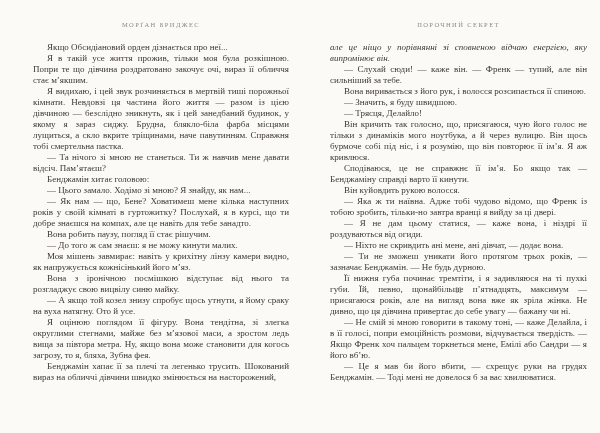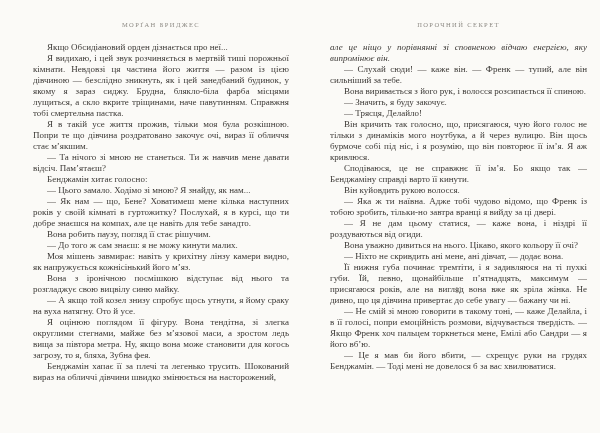--- a/index.html
+++ b/index.html
@@ -67,51 +67,51 @@
 </style>
 </head>
 <body>
 
 <div class="spread">
 
   <div class="page page-left">
     <div class="running-head">МОРҐАН БРИДЖЕС</div>
     <div class="body">
         <p>Якщо Обсидіановий орден дізнається про неї...</p>
+        <p>Я в такій усе життя прожив, тільки моя була розкішною. Попри те що дівчина роздратовано закочує очі, вираз її обличчя стає м’якшим.</p>
         <p>Я видихаю, і цей звук розчиняється в мертвій тиші порожньої кімнати. Невдовзі ця частина його життя — разом із цією дівчиною — безслідно зникнуть, як і цей занедбаний будинок, у якому я зараз сиджу. Брудна, блякло-біла фарба місцями лущиться, а скло вкрите тріщинами, наче павутинням. Справжня тобі смертельна пастка.</p>
-        <p>Я в такій усе життя прожив, тільки моя була розкішною. Попри те що дівчина роздратовано закочує очі, вираз її обличчя стає м’якшим.</p>
         <p>— Та нічого зі мною не станеться. Ти ж навчив мене давати відсіч. Пам’ятаєш?</p>
-        <p>Бенджамін хитає голосно:</p>
+        <p>Бенджамін хитає головою:</p>
         <p>— Цього замало. Ходімо зі мною? Я знайду, як нам...</p>
         <p>— Як нам — що, Бене? Ховатимеш мене кілька наступних років у своїй кімнаті в гуртожитку? Послухай, я в курсі, що ти добре знаєшся на компах, але це навіть для тебе занадто.</p>
         <p>Вона робить паузу, погляд її стає рішучим.</p>
         <p>— До того ж сам знаєш: я не можу кинути малих.</p>
         <p>Моя мішень завмирає: навіть у крихітну лінзу камери видно, як напружується кожнісінький його м’яз.</p>
         <p>Вона з іронічною посмішкою відступає від нього та розгладжує свою вицвілу синю майку.</p>
         <p>— А якщо той козел знизу спробує щось утнути, я йому сраку на вуха натягну. Ото й усе.</p>
         <p>Я оцінюю поглядом її фігуру. Вона тендітна, зі злегка округлими стегнами, майже без м’язової маси, а зростом ледь вища за півтора метра. Ну, якщо вона може становити для когось загрозу, то я, бляха, Зубна фея.</p>
         <p>Бенджамін хапає її за плечі та легенько трусить. Шокований вираз на обличчі дівчини швидко змінюється на насторожений,</p>
       </div>
   </div>
 
   <div class="page page-right">
     <div class="running-head">ПОРОЧНИЙ СЕКРЕТ</div>
     <div class="body">
         <p>але це ніщо у порівнянні зі сповненою відчаю енергією, яку випромінює він.</p>
         <p>— Слухай сюди! — каже він. — Френк — тупий, але він сильніший за тебе.</p>
         <p>Вона виривається з його рук, і волосся розсипається її спиною.</p>
-        <p>— Значить, я буду закочує.</p>
+        <p>— Значить, я буду швидшою.</p>
         <p>— Трясця, Делайло!</p>
         <p>Він кричить так голосно, що, присягаюся, чую його голос не тільки з динаміків мого ноутбука, а й через вулицю. Він щось бурмоче собі під ніс, і я розумію, що він повторює її ім’я. Я аж кривлюся.</p>
         <p>Сподіваюся, це не справжнє її ім’я. Бо якщо так — Бенджаміну справді варто її кинути.</p>
         <p>Він куйовдить рукою волосся.</p>
         <p>— Яка ж ти наївна. Адже тобі чудово відомо, що Френк із тобою зробить, тільки-но завтра вранці я вийду за ці двері.</p>
         <p>— Я не дам цьому статися, — каже вона, і ніздрі її роздуваються від огиди.</p>
-        <p>Вона уважно дивиться на нього. Цікаво, якого кольору її очі?</p>
         <p>— Ніхто не скривдить ані мене, ані дівчат, — додає вона.</p>
+        <p>— Ти не зможеш уникати його протягом трьох років, — зазначає Бенджамін. — Не будь дурною.</p>
         <p>Її нижня губа починає тремтіти, і я задивляюся на ті пухкі губи. Їй, певно, щонайбільше п’ятнадцять, максимум — присягаюся років, але на вигляд вона вже як зріла жінка. Не дивно, що ця дівчина привертає до себе увагу — бажану чи ні.</p>
         <p>— Не смій зі мною говорити в такому тоні, — каже Делайла, і в її голосі, попри емоційність розмови, відчувається твердість. — Якщо Френк хоч пальцем торкнеться мене, Емілі або Сандри — я його вб’ю.</p>
         <p>— Це я мав би його вбити, — схрещує руки на грудях Бенджамін. — Тоді мені не довелося б за вас хвилюватися.</p>
       </div>
     <div class="folio">11</div>
   </div>
 
 </div>
 
 </body></html>

